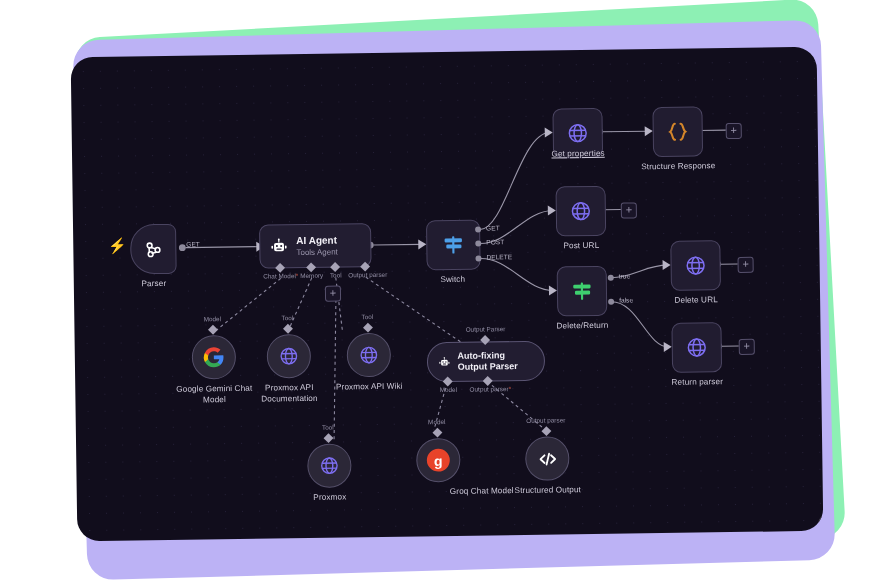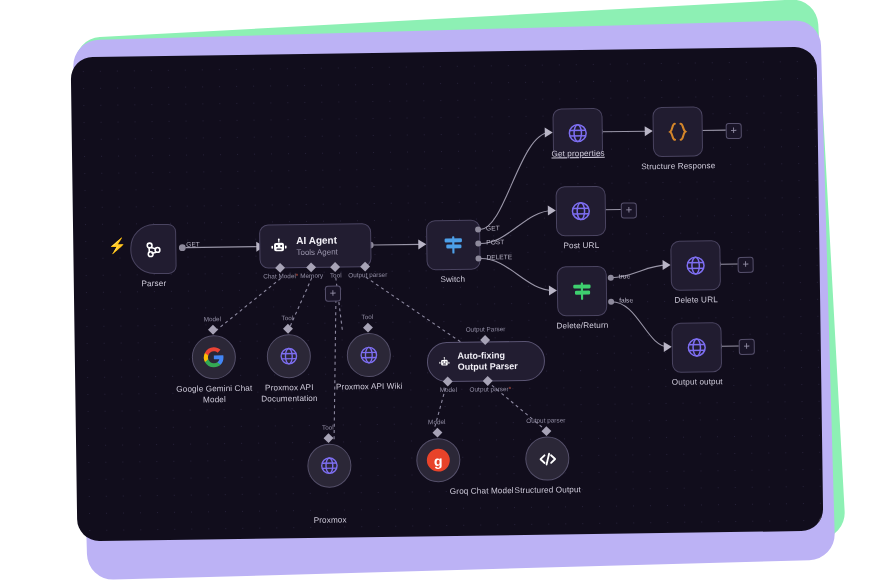--- a/index.html
+++ b/index.html
@@ -419,21 +419,21 @@
     <div class="node" style="left:597px; top:274px;">
       <div class="sq">
         <svg width="24" height="24" viewBox="0 0 24 24">
           <g fill="none" stroke="#7d6ef0" stroke-width="1.5">
             <circle cx="12" cy="12" r="8.4"></circle>
             <ellipse cx="12" cy="12" rx="3.7" ry="8.4"></ellipse>
             <path d="M3.8 9.2 H20.2 M3.8 14.8 H20.2"></path>
           </g>
         </svg>
       </div>
-      <div class="node-label" style="top:54px;">Output output</div>
+      <div class="node-label" style="top:54px;">Return parser</div>
     </div>
     <div class="plus-btn" style="left:664px; top:291px;">+</div>
 
     <div class="node" style="left:117px; top:280px;">
       <div class="diamond" style="left:18px; top:-9px;"></div>
       <div class="sub-label" style="left:21px; top:-20px;">Model</div>
       <div class="circ">
         <svg width="22" height="22" viewBox="0 0 24 24">
           <path fill="#4285F4" d="M22.5 12.23c0-.79-.07-1.54-.2-2.27H12v4.3h5.9a5.05 5.05 0 0 1-2.19 3.31v2.76h3.54c2.08-1.92 3.25-4.74 3.25-8.1z"></path>
           <path fill="#34A853" d="M12 23c2.95 0 5.43-.98 7.24-2.65l-3.54-2.76c-.98.66-2.23 1.06-3.7 1.06-2.85 0-5.26-1.92-6.12-4.5H2.22v2.84A11 11 0 0 0 12 23z"></path>
@@ -479,21 +479,21 @@
       <div class="sub-label" style="left:21px; top:-20px;">Tool</div>
       <div class="circ">
         <svg width="22" height="22" viewBox="0 0 24 24">
           <g fill="none" stroke="#7d6ef0" stroke-width="1.5">
             <circle cx="12" cy="12" r="8.4"></circle>
             <ellipse cx="12" cy="12" rx="3.7" ry="8.4"></ellipse>
             <path d="M3.8 9.2 H20.2 M3.8 14.8 H20.2"></path>
           </g>
         </svg>
       </div>
-      <div class="node-label" style="top:48px;margin-top:23px;">Proxmox</div>
+      <div class="node-label" style="top:48px;">Proxmox</div>
     </div>
 
     <div class="node" style="left:352px; top:290px;">
       <div class="diamond" style="left:55px; top:-5px;"></div>
       <div class="sub-label" style="left:59px; top:-16px;">Output Parser</div>
       <div class="pill" style="width:118px;">
         <svg width="19" height="19" viewBox="0 0 24 24">
           <g fill="#ffffff">
             <rect x="6" y="7" width="12.5" height="10.5" rx="2.4"></rect>
             <rect x="2.6" y="10.4" width="2.1" height="4" rx="1"></rect>

